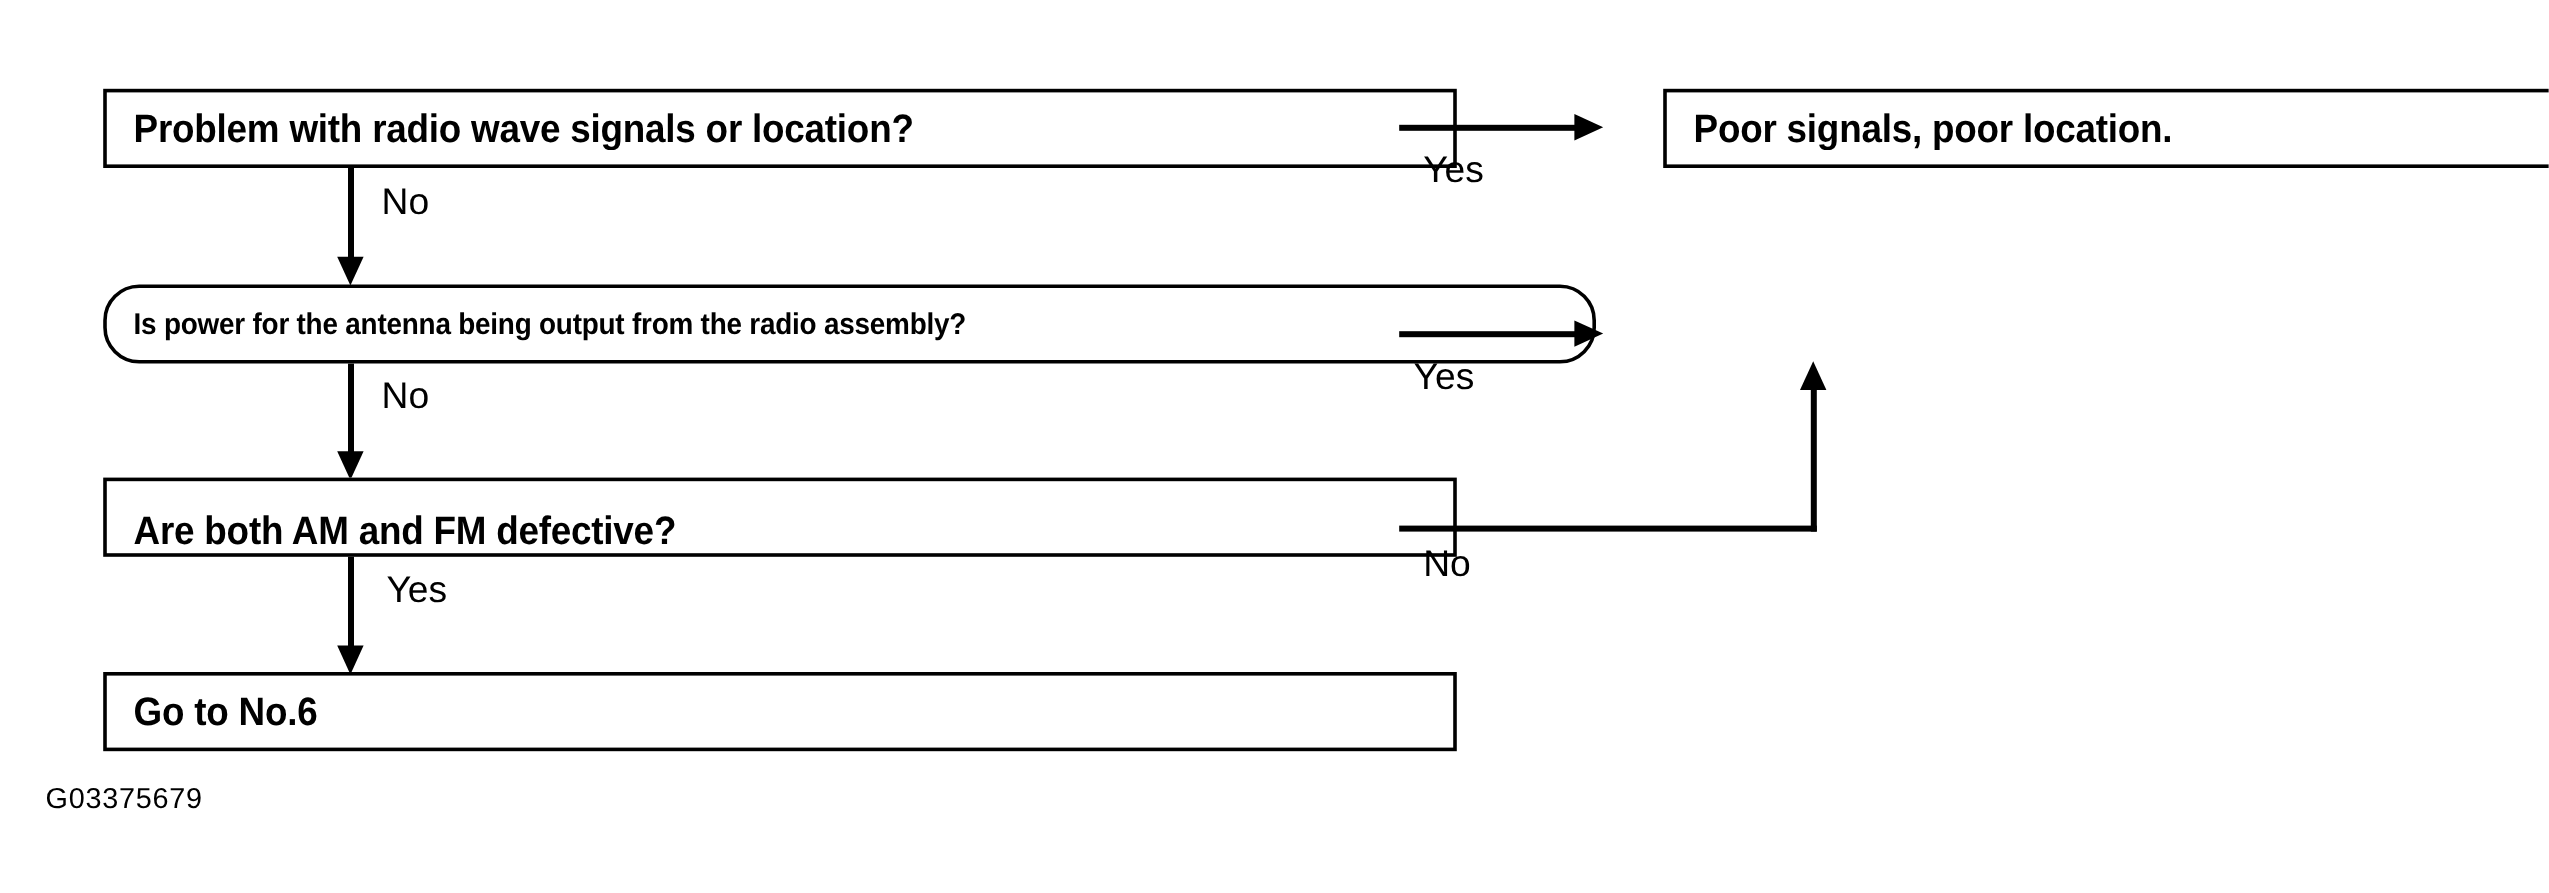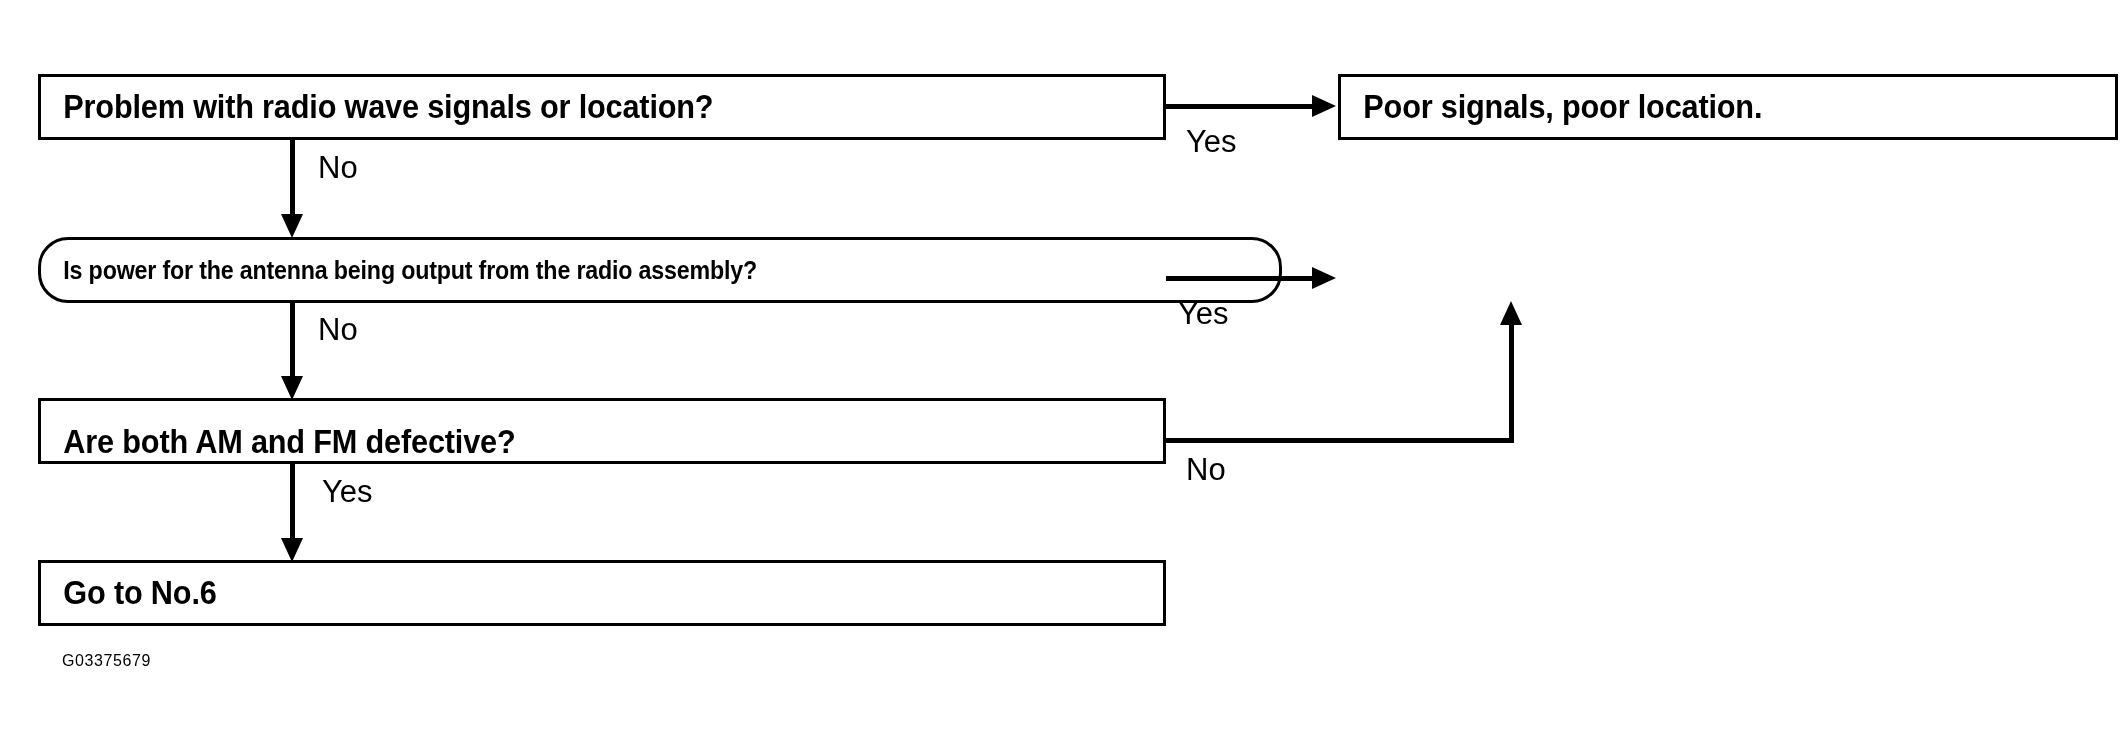--- a/index.html
+++ b/index.html
@@ -22,20 +22,21 @@
 
   
   .node {
     position: absolute;
     box-sizing: border-box;
     border: 3px solid #000000;
     background: #ffffff;
     display: flex;
     align-items: center;
     overflow: hidden;
+    margin-left: 48px;
   }
   .node .label {
     padding-left: 24px;
     white-space: nowrap;
     font-weight: 700;
     letter-spacing: -0.2px;
     transform: scaleX(0.93);
     transform-origin: left center;
   }
 
@@ -85,25 +86,24 @@
     font-weight: 400;
     white-space: nowrap;
     letter-spacing: 0px;
   }
 
   
   #caption {
     position: absolute;
     left: 38px;
     top: 652px;
-    font-size: 16px;
+    font-size: 24px;
     font-weight: 400;
     letter-spacing: 0.6px;
     white-space: nowrap;
-    margin-left: 24px;
   }
 </style>
 </head>
 <body>
 
 <div id="canvas">
 
   <div class="node t-lg" id="node-q1">
     <span class="label">Problem with radio wave signals or location?</span>
   </div>

